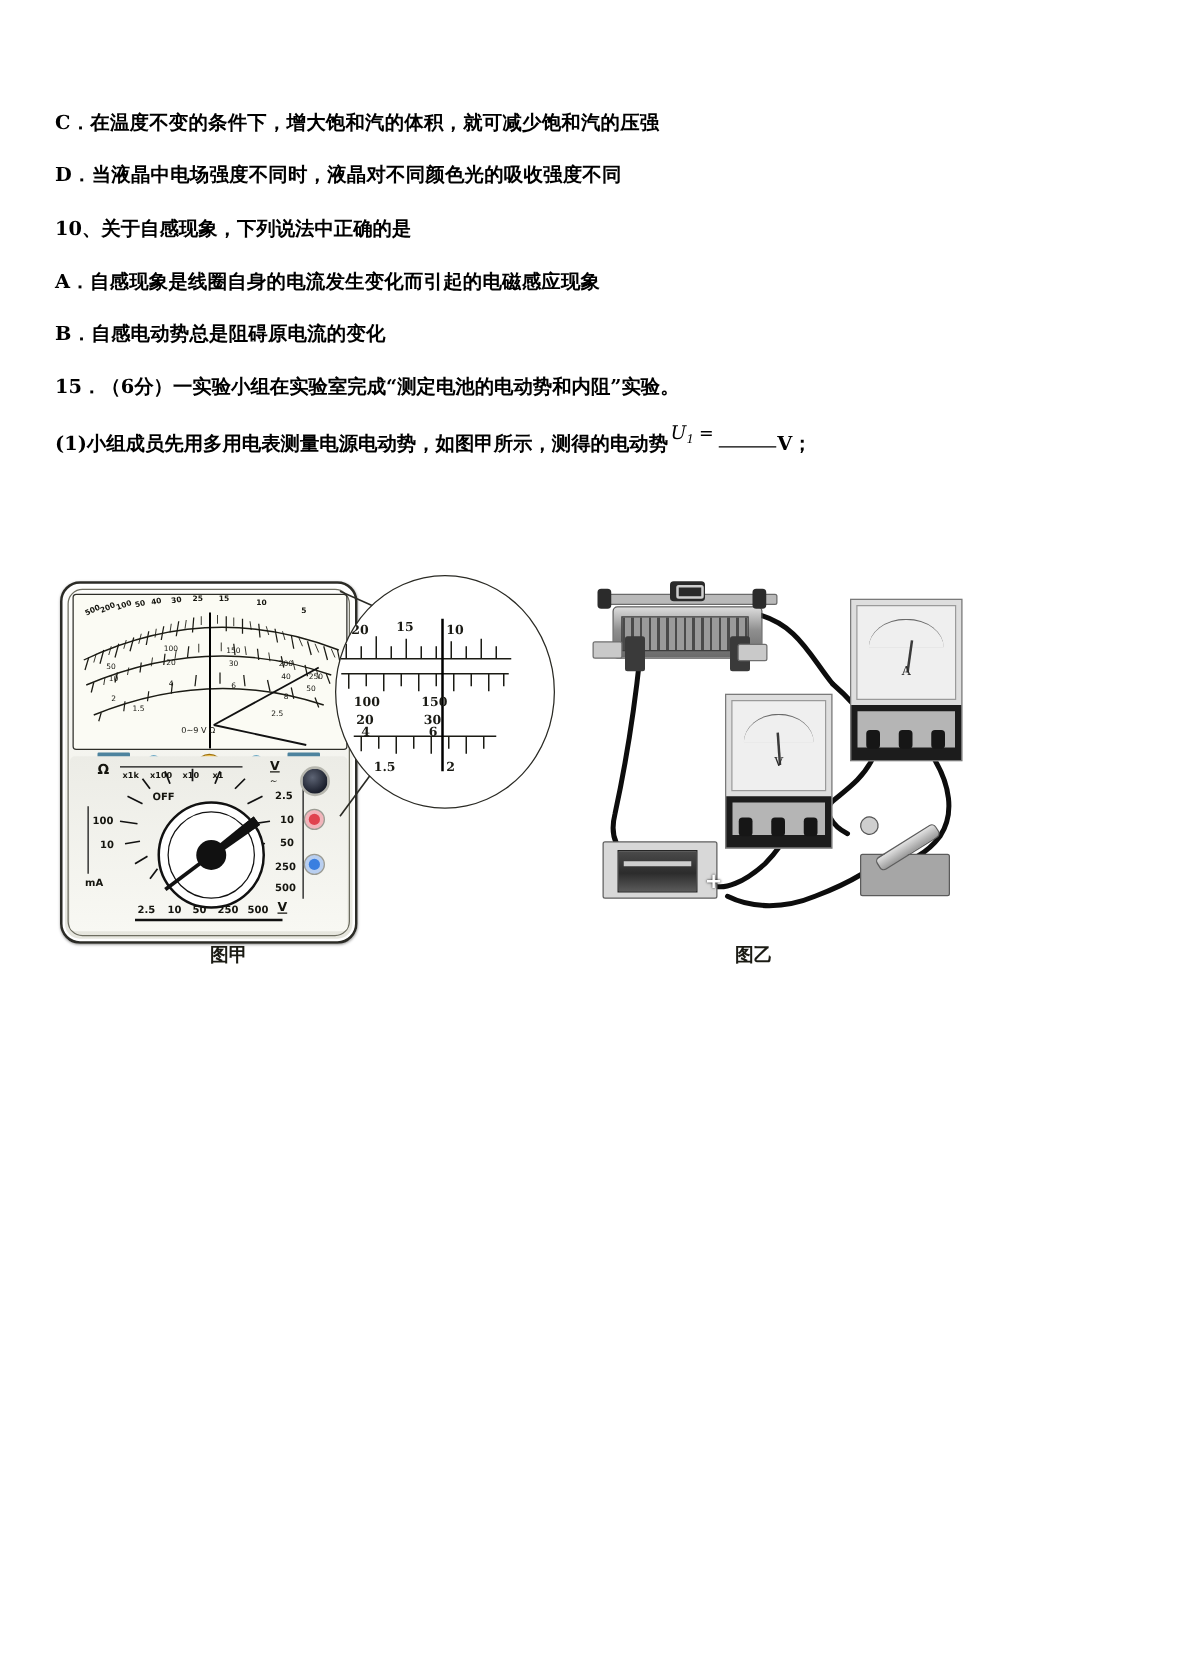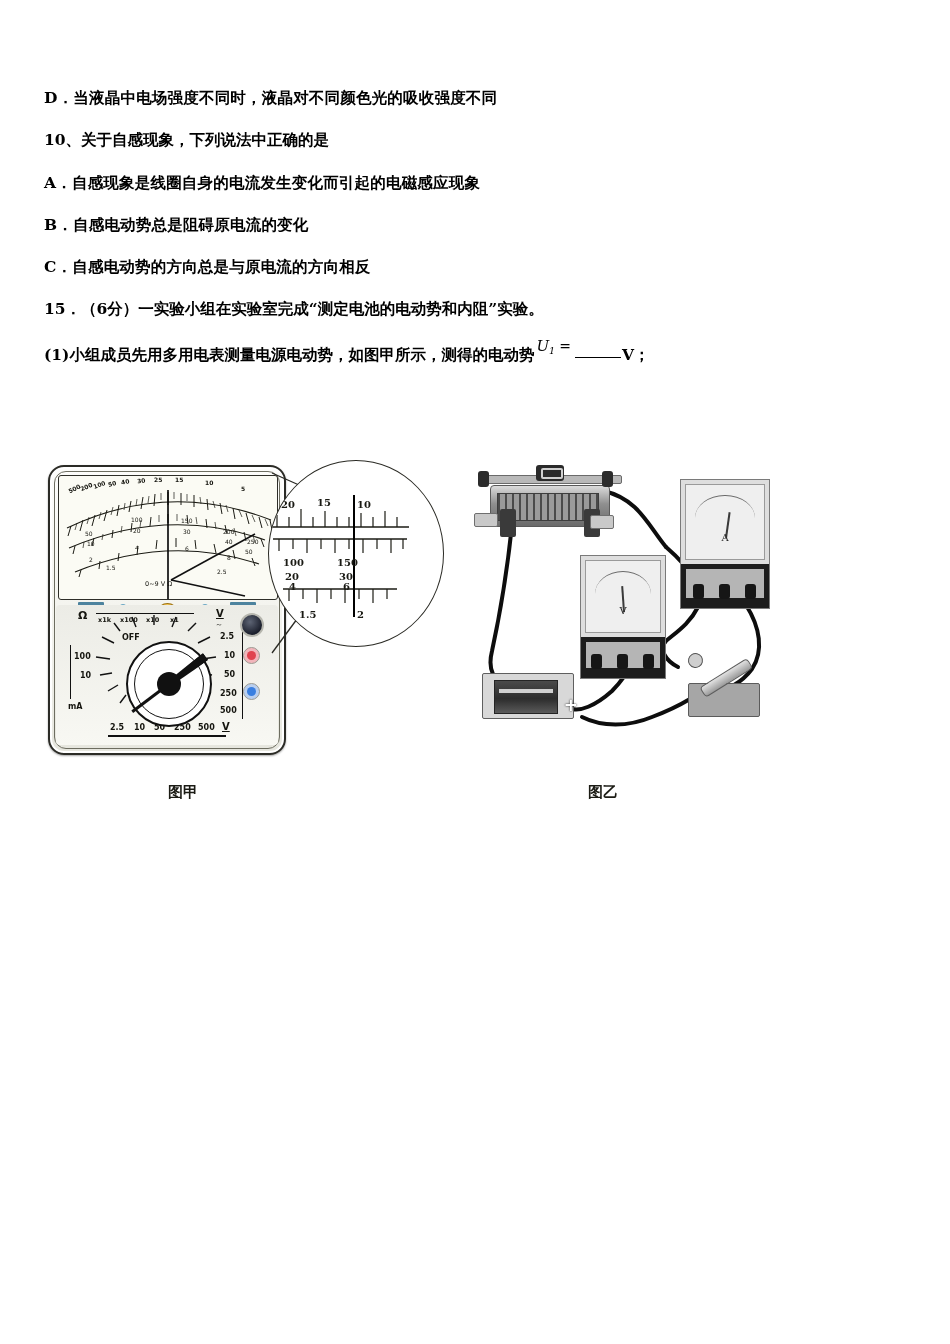--- a/index.html
+++ b/index.html
@@ -144,45 +144,45 @@
   .switch{position:absolute;left:236px;top:228px;width:72px;height:34px;}
   .switch .sbase{position:absolute;inset:0;background:#a6a6a6;border:1px solid #5b5b5b;border-radius:2px;}
   .switch .blade{position:absolute;left:6px;top:-26px;width:54px;height:10px;background:
      linear-gradient(180deg,#e2e2e2,#9a9a9a);border:1px solid #5d5d5d;border-radius:4px;
      transform:rotate(-32deg);transform-origin:100% 50%;}
   .switch .knob{position:absolute;left:0px;top:-30px;width:13px;height:13px;border-radius:50%;background:#cfcfcf;border:1px solid #555;transform:rotate(-32deg);}
   .wsvg{position:absolute;left:0;top:0;width:330px;height:300px;overflow:visible;}
 
   .caption{
     position:absolute;font-size:15px;font-weight:700;
-    font-family:Liberation Sans, sans-serif;color:#1b1b14;margin-top:28px;
+    font-family:Liberation Sans, sans-serif;color:#1b1b14;
   }
 </style>
 </head>
 <body>
 
 <div class="page">
 
   <div class="textcol">
 
+    <p class="optline">
+      <span class="lbl">C．</span><span>在温度不变的条件下，增大饱和汽的体积，就可减少饱和汽的压强</span>
+    </p>
 
     <p class="optline">
       <span class="lbl">D．</span><span>当液晶中电场强度不同时，液晶对不同颜色光的吸收强度不同</span>
     </p>
 
     <p class="qline">10、关于自感现象，下列说法中正确的是</p>
 
     <p class="optline">
       <span class="lbl">A．</span><span>自感现象是线圈自身的电流发生变化而引起的电磁感应现象</span>
     </p>
     <p class="optline">
       <span class="lbl">B．</span><span>自感电动势总是阻碍原电流的变化</span>
-    </p>
-    <p class="optline">
-      <span class="lbl">C．</span><span>自感电动势的方向总是与原电流的方向相反</span>
     </p>
 
 
     <p class="q11">15．（6分）一实验小组在实验室完成“测定电池的电动势和内阻”实验。</p>
 
     <p class="sub1">
       <span>(1)小组成员先用多用电表测量电源电动势，如图甲所示，测得的电动势</span><span class="formula"><span class="u">U</span><span class="sub">1</span><span class="eq">=</span></span><span class="blank"></span><span class="vunit">V</span><span class="vunit">；</span>
     </p>
 
   </div>

